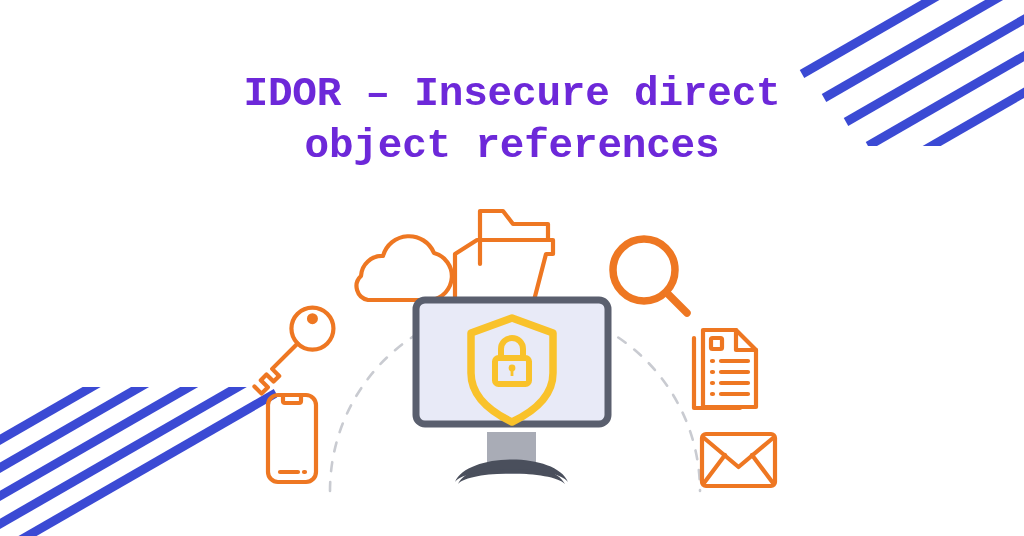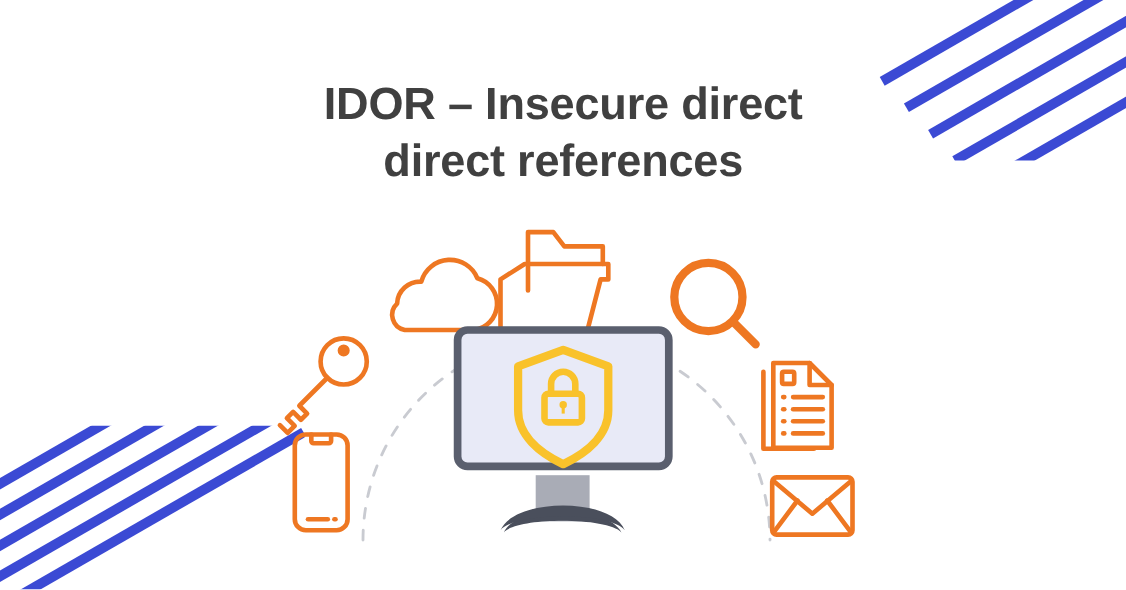--- a/index.html
+++ b/index.html
@@ -42,26 +42,26 @@
   
   #title-block {
     position: absolute;
     left: 0;
     top: 68px;
     width: 1024px;
     text-align: center;
   }
   .title-line {
     display: block;
-    font-family: Liberation Sans, sans-serif;
+    font-family: Liberation Mono, monospace;
     font-weight: bold;
     font-size: 41px;
     line-height: 1.28;
     letter-spacing: -0.2px;
-    color: #404040;
+    color: #6d28d9;
     white-space: pre;
   }
 
   
   #illustration {
     position: absolute;
     left: 0;
     top: 186px;
     width: 1024px;
     height: 320px;
@@ -135,21 +135,21 @@
         <line x1="-60" y1="120" x2="240" y2="-53"></line>
         <line x1="-60" y1="148" x2="284" y2="-50"></line>
         <line x1="-60" y1="176" x2="284" y2="-22"></line>
         <line x1="-60" y1="204" x2="284" y2="6"></line>
       </g>
     </svg>
   </div>
 
   <div id="title-block">
     <span class="title-line">IDOR – Insecure direct</span>
-    <span class="title-line">direct references</span>
+    <span class="title-line">object references</span>
   </div>
 
   <div id="illustration">
     <svg viewBox="0 0 1024 320" xmlns="http://www.w3.org/2000/svg">
 
       <path class="arc-dashed" d="M 330 305 A 185 185 0 0 1 700 305"></path>
 
       <g>
         <path class="ic-stroke" d="M 361 90
                  a 21 21 0 0 1 22 -20

